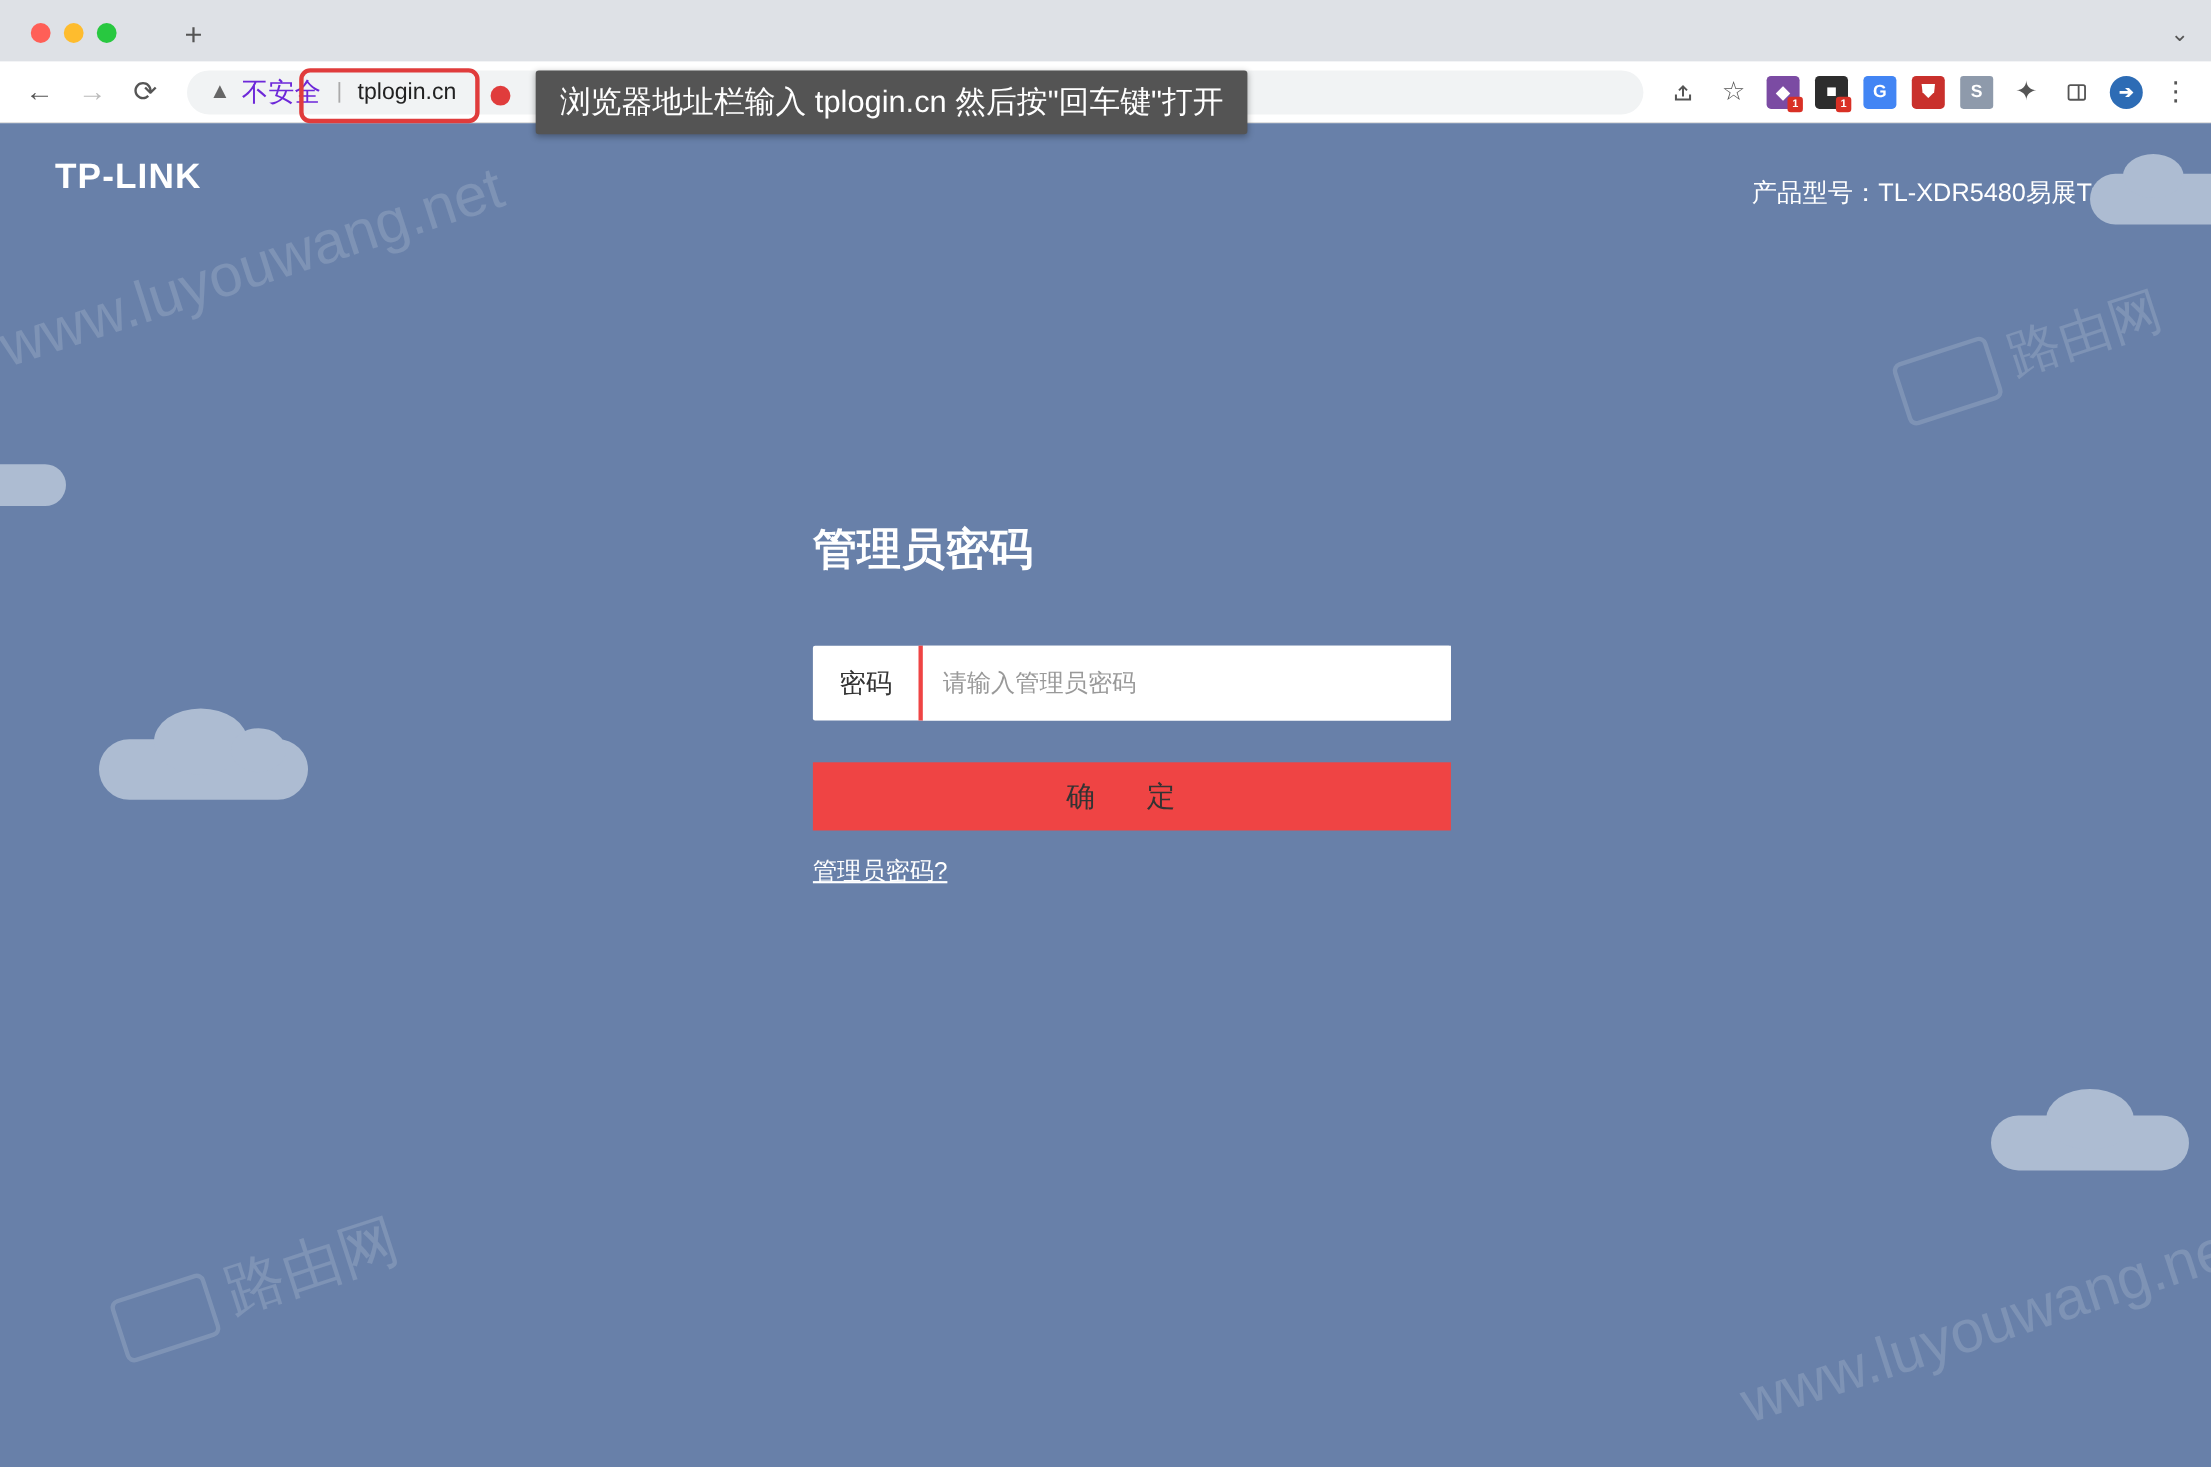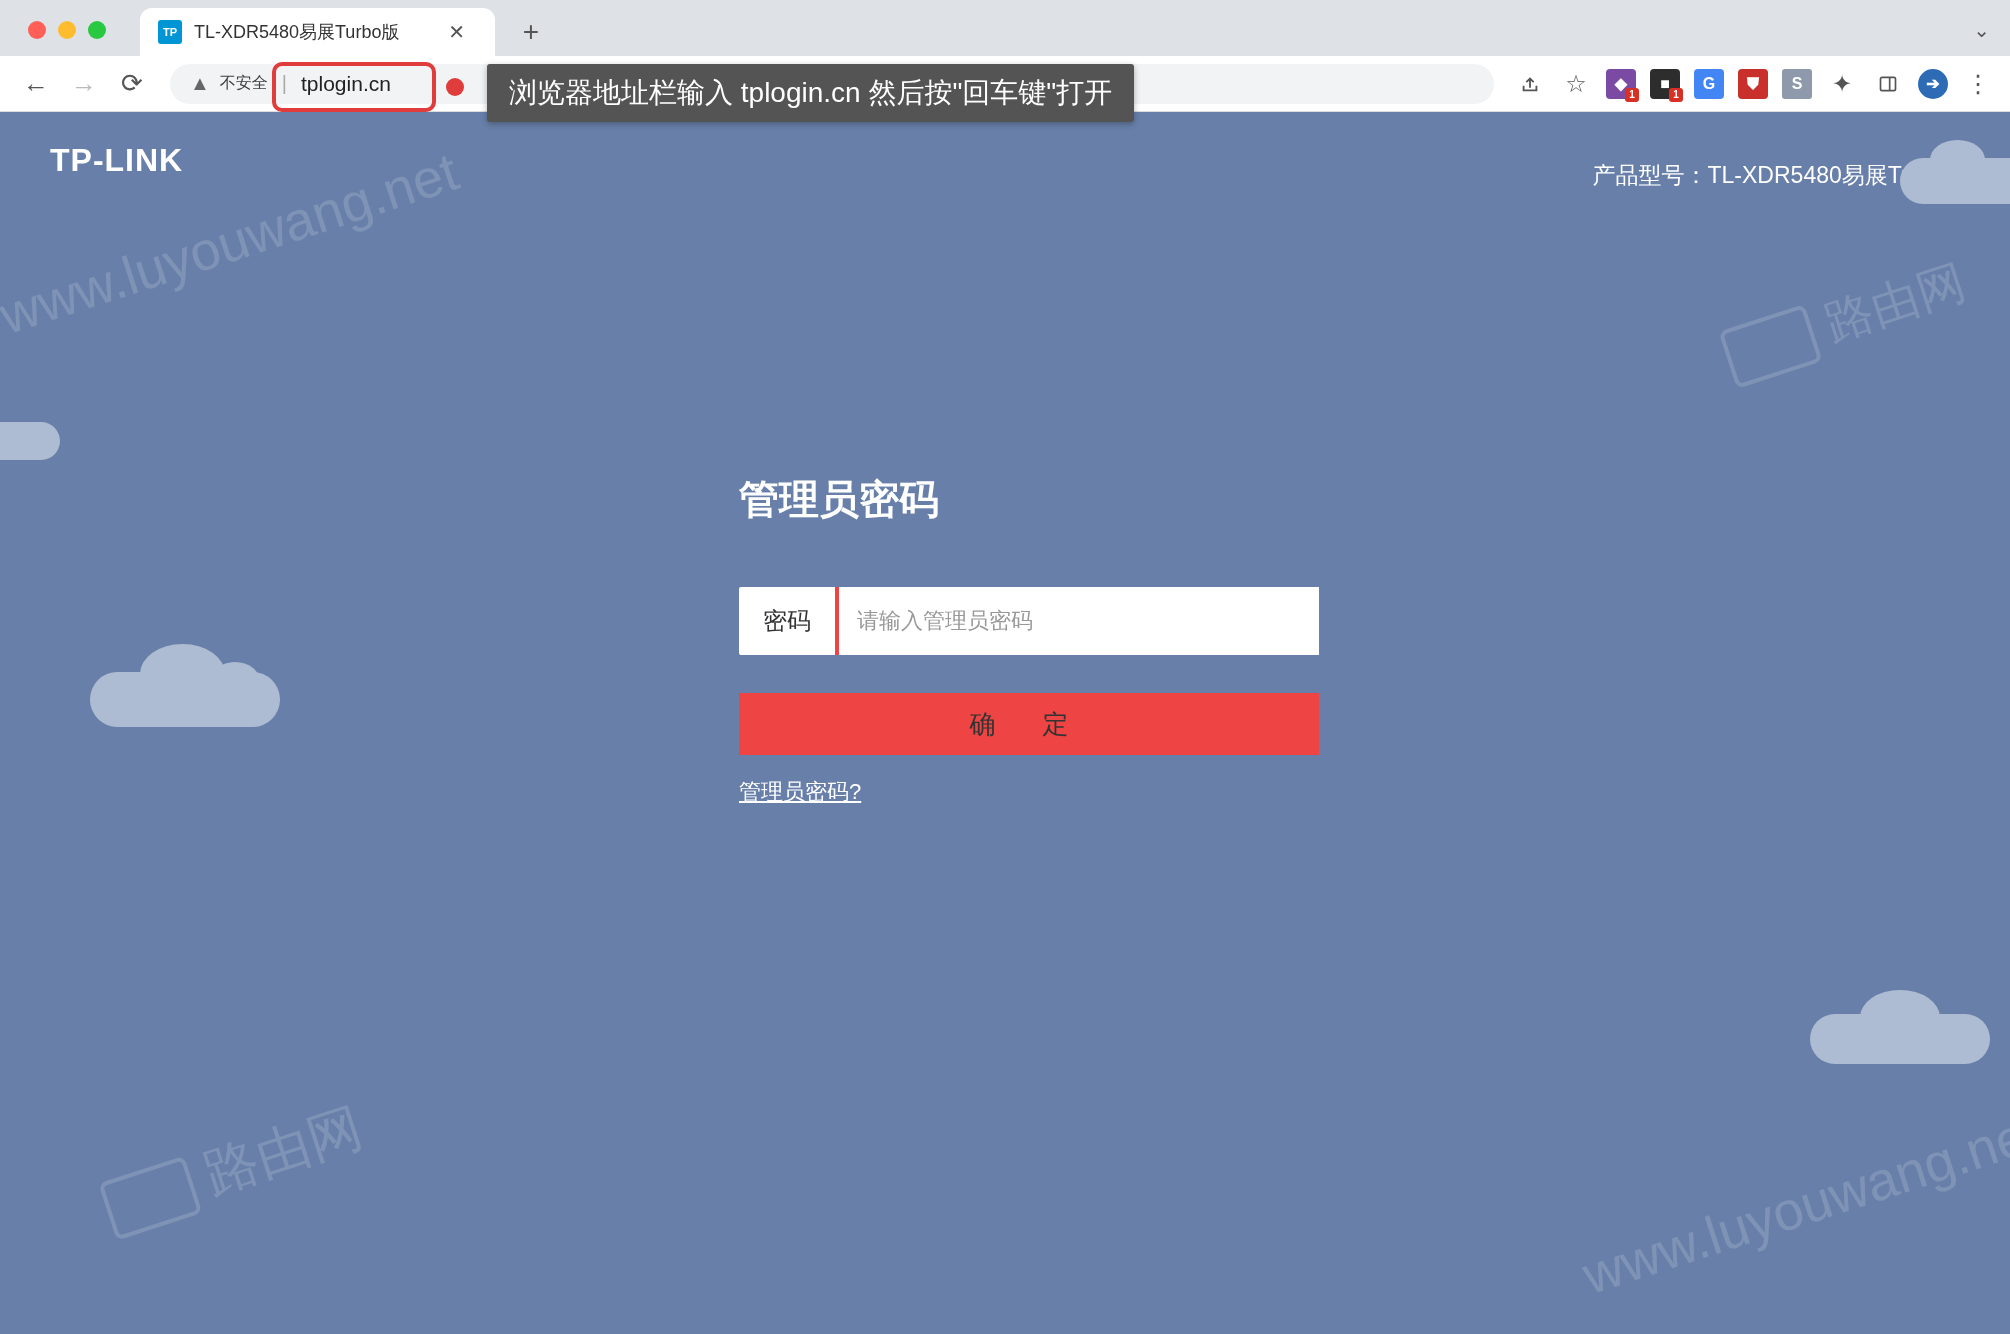--- a/index.html
+++ b/index.html
@@ -128,22 +128,22 @@
       padding: 0 20px;
       gap: 10px;
       margin-left: 10px;
       position: relative;
     }
     .security-icon {
       font-size: 20px;
       color: #666;
     }
     .security-text {
-      font-size: 16px;
-      color: #404040;
+      font-size: 24px;
+      color: #6d28d9;
     }
     .url-text {
       font-size: 21px;
       color: #222;
     }
     .url-highlight-box {
       position: absolute;
       border: 4px solid #e03c3c;
       border-radius: 10px;
       left: 272px;
@@ -410,25 +410,20 @@
 </head>
 <body>
 
 <div class="traffic-lights">
   <div class="traffic-light tl-red"></div>
   <div class="traffic-light tl-yellow"></div>
   <div class="traffic-light tl-green"></div>
 </div>
 
 <div class="tab-bar">
-  <div class="tab">
-    <div class="tab-favicon">TP</div>
-    <div class="tab-title">TL-XDR5480易展Turbo版</div>
-    <div class="tab-close">✕</div>
-  </div>
   <div class="new-tab">+</div>
   <div class="tabs-dropdown-caret">⌄</div>
 </div>
 
 <div class="toolbar">
   <div class="nav-btn">←</div>
   <div class="nav-btn disabled">→</div>
   <div class="nav-btn">⟳</div>
   <div class="address-bar">
     <span class="security-icon">▲</span>

